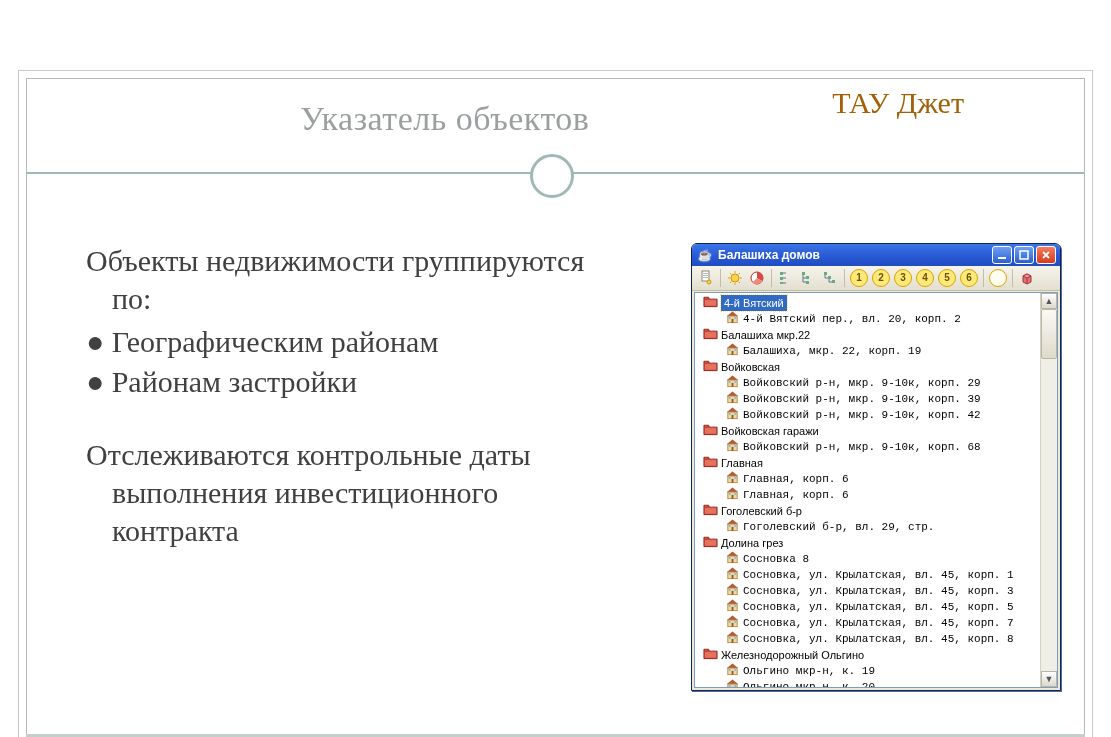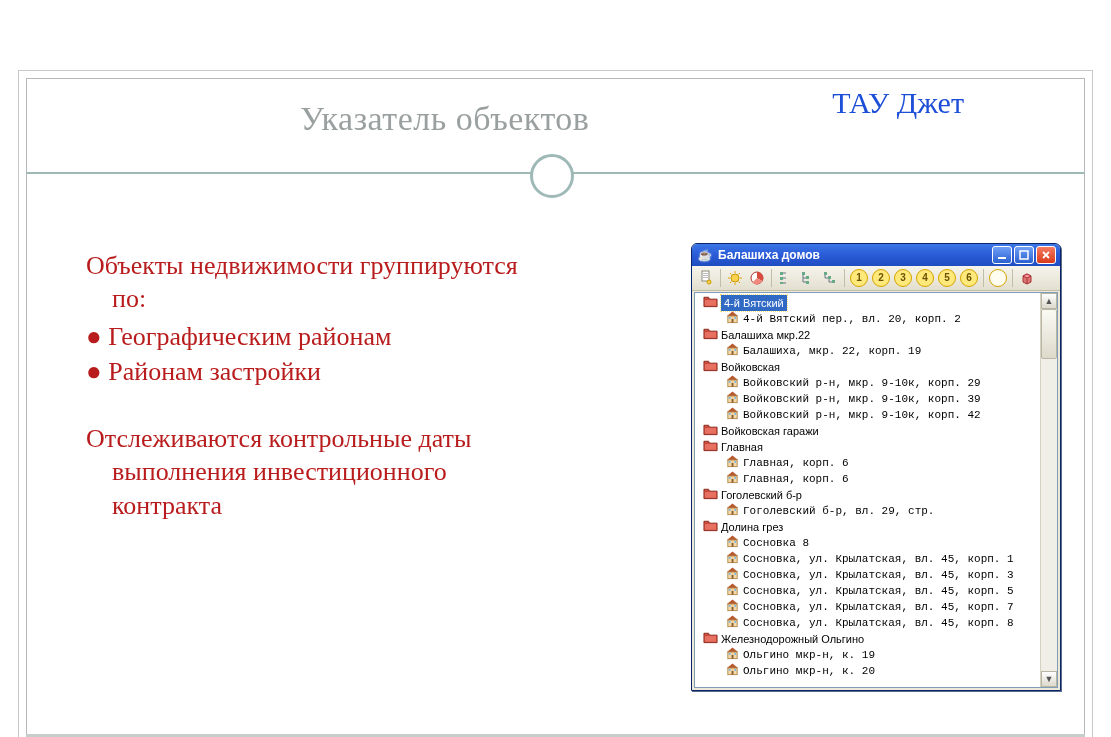--- a/index.html
+++ b/index.html
@@ -30,44 +30,44 @@
     position: absolute;
     left: 300px; top: 56px;
     font-size: 34px;
     color: #9aa0a0;
     letter-spacing: .5px;
   }
   .brand {
     position: absolute;
     right: 40px; top: 42px;
     font-size: 30px;
-    color: #1d4ed8;
+    color: #a16207;
   }
 
   .divider-line {
     position: absolute;
     top: 128px; left: 26px; width: 1059px; height: 2px;
     background: #9fb9b7;
   }
   .divider-circle {
     position: absolute;
     top: 110px; left: 530px;
     width: 38px; height: 38px;
     border: 3px solid #9fb9b7;
     border-radius: 50%;
     background: #fff;
   }
 
   .body-text {
     position: absolute;
-    left: 86px; top: 205px;
+    left: 86px; top: 198px;
     width: 560px;
-    font-size: 26px;
+    font-size: 30px;
     line-height: 1.28;
-    color: #b91c1c;
+    color: #404040;
   }
   .body-text p { margin: 0; }
   .body-text .indent { padding-left: 26px; }
   .body-text .b1 { margin-top: 4px; }
   .body-text .b2 { margin-top: 2px; }
   .body-text .gap { height: 34px; }
 
   .bottom-band {
     position: absolute;
     left: 26px; bottom: 13px;
@@ -398,20 +398,30 @@
               </svg></span>
             <span class="lbl">Войковский р-н, мкр. 9-10к, корп. 42</span>
           </div>
           <div class="row">
             <span><svg class="ico" viewBox="0 0 16 14">
                 <path d="M1 3h5l1 2h8v8H1z" fill="#c94b3e" stroke="#8c2d22"></path>
                 <rect x="2" y="6" width="12" height="6" fill="#e87060"></rect>
               </svg></span>
             <span class="lbl">Войковская гаражи</span>
           </div>
+          <div class="row lvl1">
+            <span><svg class="ico" viewBox="0 0 16 14">
+                <polygon points="8,1 14,6 2,6" fill="#b75b34"></polygon>
+                <rect x="3" y="6" width="10" height="7" fill="#f4d9a8" stroke="#b38a4a"></rect>
+                <rect x="7" y="9" width="2" height="4" fill="#8a5a2b"></rect>
+                <rect x="4" y="7" width="2" height="2" fill="#7bb6e6"></rect>
+                <rect x="10" y="7" width="2" height="2" fill="#7bb6e6"></rect>
+              </svg></span>
+            <span class="lbl">Войковский р-н, мкр. 9-10к, корп. 68</span>
+          </div>
           <div class="row">
             <span><svg class="ico" viewBox="0 0 16 14">
                 <path d="M1 3h5l1 2h8v8H1z" fill="#c94b3e" stroke="#8c2d22"></path>
                 <rect x="2" y="6" width="12" height="6" fill="#e87060"></rect>
               </svg></span>
             <span class="lbl">Главная</span>
           </div>
           <div class="row lvl1">
             <span><svg class="ico" viewBox="0 0 16 14">
                 <polygon points="8,1 14,6 2,6" fill="#b75b34"></polygon>

